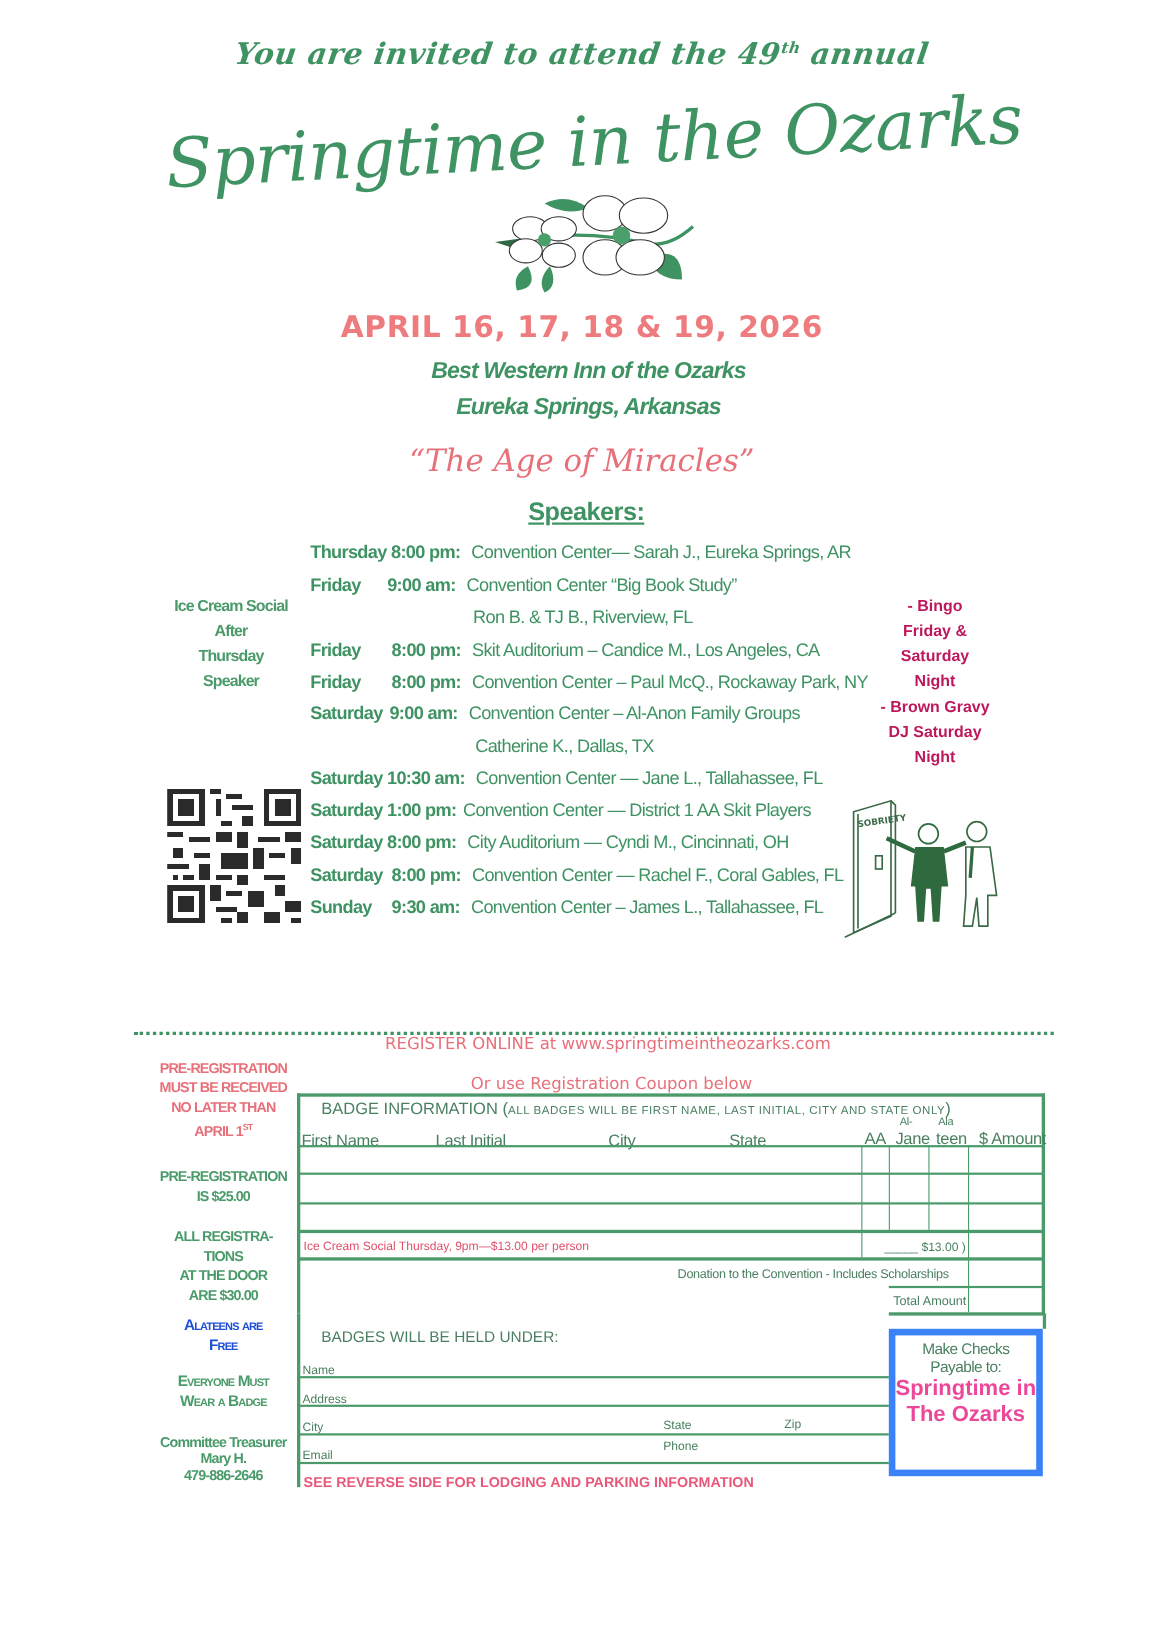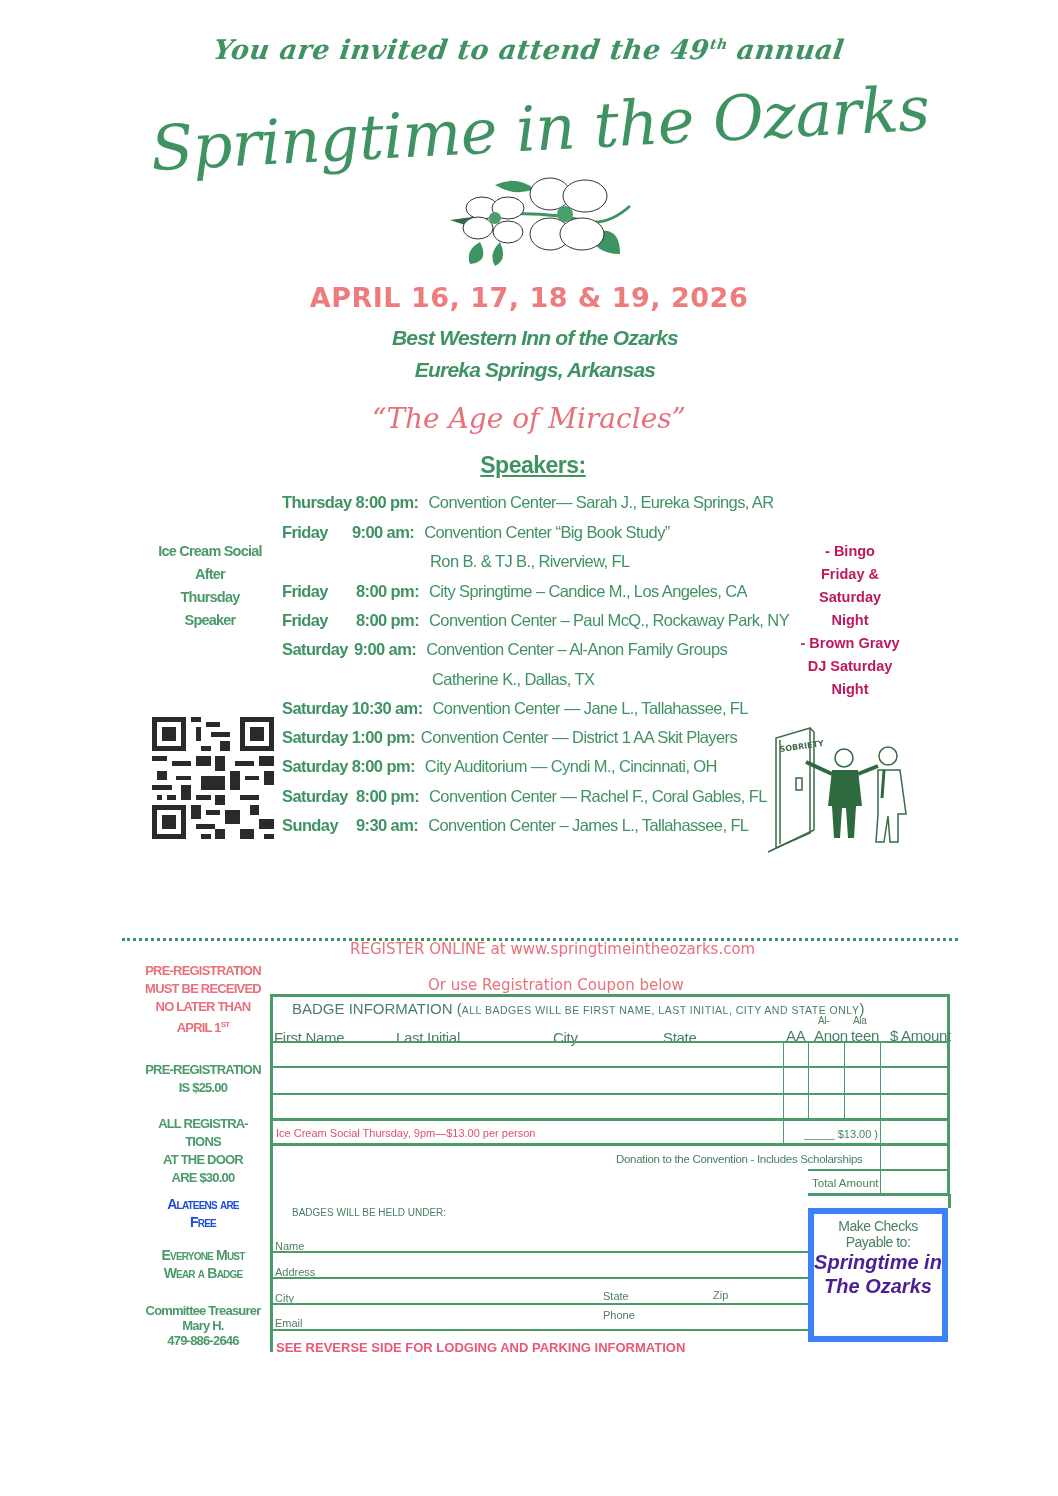--- a/index.html
+++ b/index.html
@@ -52,27 +52,27 @@
 
   .col-head { position: absolute; font-size: 15px; color: #4a8060; letter-spacing: -0.3px; white-space: nowrap; }
   .hline { position: absolute; height: 0; border-top: 2px solid #4a9a6a; }
   .vline { position: absolute; width: 0; border-left: 1.5px solid #4a9a6a; }
 
   #ice-row-label { left: 276px; top: 1127px; font-size: 11px; color: #e0506a; }
   #ice-price { left: 804px; top: 1128px; font-size: 11px; color: #4a8060; white-space: nowrap; }
   #donation-label { left: 616px; top: 1153px; font-size: 11.5px; color: #4a8060; letter-spacing: -0.3px; }
   #total-label { left: 812px; top: 1177px; font-size: 11.5px; color: #4a8060; }
 
-  #held-under { left: 292px; top: 1207px; font-size: 10px; color: #4a8060; text-align: right; }
+  #held-under { left: 292px; top: 1207px; font-size: 14px; color: #4a8060; text-align: right; }
   .addr-label { position: absolute; font-size: 11px; color: #4a8060; }
   #see-reverse { left: 276px; top: 1340px; font-weight: bold; font-size: 13px; color: #e8587a; }
 
   #checks-box { left: 808px; top: 1208px; width: 140px; height: 134px; border: 6px solid #3b82f6; text-align: center; }
   #checks-label { font-size: 14px; color: #4a8060; margin-top: 4px; letter-spacing: -0.5px; }
-  #checks-payee { font-size: 20px; font-weight: bold; font-style: italic; color: #4c1d95; line-height: 24px; }
+  #checks-payee { font-size: 20px; font-weight: bold; color: #ec4899; line-height: 24px; }
   #checks-addr { font-size: 13.5px; font-weight: bold; color: #3f9363; line-height: 20px; font-family: "DejaVu Sans", sans-serif; }
 </style>
 </head>
 <body>
 
 <div id="invite" class="abs"><span>You are invited to attend the 49</span><sup>th</sup><span> annual</span></div>
 <div id="title" class="abs">Springtime in the Ozarks</div>
 
 <svg id="flower" class="abs" viewBox="0 0 200 96">
   <path d="M10 48 L40 44 L28 54 Z" fill="#2f6a45"></path>
@@ -108,21 +108,21 @@
 </div>
 <div class="sched-row" style="top:523px">
   <span class="day" style="width:66px">Friday</span>
   <span class="time">9:00 am:</span>
   <span class="desc">Convention Center “Big Book Study”</span>
 </div>
 <div class="cont" style="left:430px;top:552px">Ron B. &amp; TJ B., Riverview, FL</div>
 <div class="sched-row" style="top:582px">
   <span class="day" style="width:70px">Friday</span>
   <span class="time">8:00 pm:</span>
-  <span class="desc">City Springtime –  Candice M., Los Angeles, CA</span>
+  <span class="desc">Skit Auditorium –  Candice M., Los Angeles, CA</span>
 </div>
 <div class="sched-row" style="top:611px">
   <span class="day" style="width:70px">Friday</span>
   <span class="time">8:00 pm:</span>
   <span class="desc">Convention Center – Paul McQ., Rockaway Park, NY</span>
 </div>
 <div class="sched-row" style="top:640px">
   <span class="day" style="width:68px">Saturday</span>
   <span class="time">9:00 am:</span>
   <span class="desc">Convention Center – Al-Anon Family Groups</span>
@@ -274,21 +274,21 @@
 
 <div id="form-box" class="abs"></div>
 <div id="badge-info" class="abs"><span>BADGE INFORMATION (</span><span class="small">ALL BADGES WILL BE FIRST NAME, LAST INITIAL, CITY AND STATE ONLY</span><span>)</span></div>
 
 <div class="col-head" style="left:274px;top:1029px">First Name</div>
 <div class="col-head" style="left:396px;top:1029px">Last Initial</div>
 <div class="col-head" style="left:553px;top:1029px">City</div>
 <div class="col-head" style="left:663px;top:1029px">State</div>
 <div class="col-head" style="left:786px;top:1027px">AA</div>
 <div class="col-head" style="left:818px;top:1015px;font-size:10px">Al-</div>
-<div class="col-head" style="left:814px;top:1027px">Anon</div>
+<div class="col-head" style="left:814px;top:1027px">Jane</div>
 <div class="col-head" style="left:853px;top:1015px;font-size:10px">Ala</div>
 <div class="col-head" style="left:851px;top:1027px">teen</div>
 <div class="col-head" style="left:890px;top:1027px">$ Amount</div>
 
 <div class="hline" style="left:272px;top:1041px;width:676px"></div>
 <div class="hline" style="left:272px;top:1066px;width:676px"></div>
 <div class="hline" style="left:272px;top:1093px;width:676px"></div>
 <div class="hline" style="left:272px;top:1118px;width:676px;border-top-width:3px"></div>
 <div class="hline" style="left:272px;top:1143px;width:676px;border-top-width:3px"></div>
 <div class="hline" style="left:808px;top:1169px;width:140px"></div>

